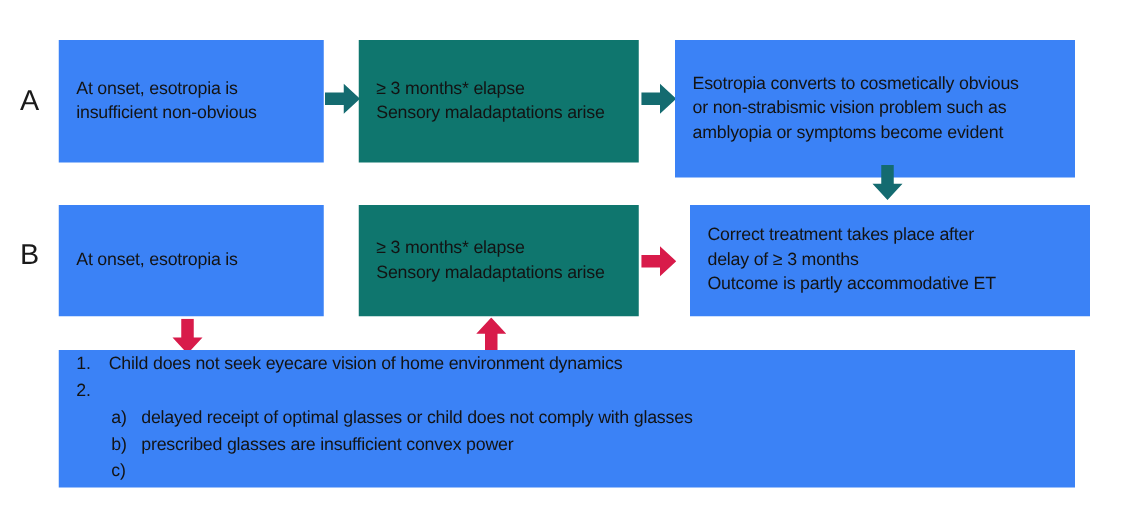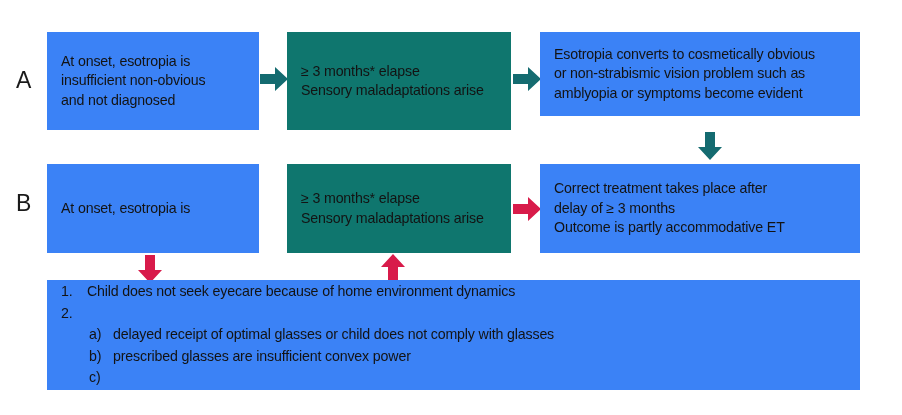--- a/index.html
+++ b/index.html
@@ -51,26 +51,26 @@
     line-height: 19.5px;
     color: #131313;
     letter-spacing: -0.15px;
     white-space: nowrap;
   }
   .box p b { font-weight: 400; }
 
   
   #box-a1 { left: 47px;  top: 32px;  width: 212px; height: 98px; }
   #box-a2 { left: 287px; top: 32px;  width: 224px; height: 98px; }
-  #box-a3 { left: 540px; top: 32px;  width: 320px; height: 84px; }
+  #box-a3 { left: 540px; top: 32px;  width: 320px; height: 110px; }
 
   
   #box-b1 { left: 47px;  top: 164px; width: 212px; height: 89px; }
   #box-b2 { left: 287px; top: 164px; width: 224px; height: 89px; }
-  #box-b3 { left: 540px; top: 164px; width: 320px; height: 89px; }
+  #box-b3 { left: 552px; top: 164px; width: 320px; height: 89px; }
 
   
   #box-list {
     left: 47px; top: 280px; width: 813px; height: 110px;
     padding: 0 0 0 0;
     justify-content: center;
   }
   .list-wrap {
     padding-left: 12px;
   }
@@ -108,21 +108,20 @@
 </head>
 <body>
 
 <div class="canvas">
 
   <div class="row-label" id="row-label-a">A</div>
 
   <div class="box light" id="box-a1">
     <p>At onset, esotropia is</p>
     <p>insufficient non-obvious</p>
-    <p>and not diagnosed</p>
   </div>
 
   <span class="arrow" id="arrow-a-1">
     <svg width="28" height="26" viewBox="0 0 28 26">
       <path d="M0 8 L15 8 L15 1 L28 13 L15 25 L15 18 L0 18 Z" fill="#146b70"></path>
     </svg>
   </span>
 
   <div class="box teal" id="box-a2">
     <p>≥ 3 months* elapse</p>
@@ -180,21 +179,21 @@
     <svg width="26" height="28" viewBox="0 0 26 28">
       <path d="M13 0 L25 13 L18 13 L18 28 L8 28 L8 13 L1 13 Z" fill="#d81b4a"></path>
     </svg>
   </span>
 
   <div class="box light" id="box-list">
     <div class="list-wrap">
 
       <div class="li-row li-level1">
         <span class="li-marker">1.</span>
-        <span class="li-text">Child does not seek eyecare because of home environment dynamics</span>
+        <span class="li-text">Child does not seek eyecare vision of home environment dynamics</span>
       </div>
 
       <div class="li-row li-level1">
         <span class="li-marker">2.</span>
       </div>
 
       <div class="li-row li-level2">
         <span class="li-marker">a)</span>
         <span class="li-text">delayed receipt of optimal glasses or child does not comply with glasses</span>
       </div>

